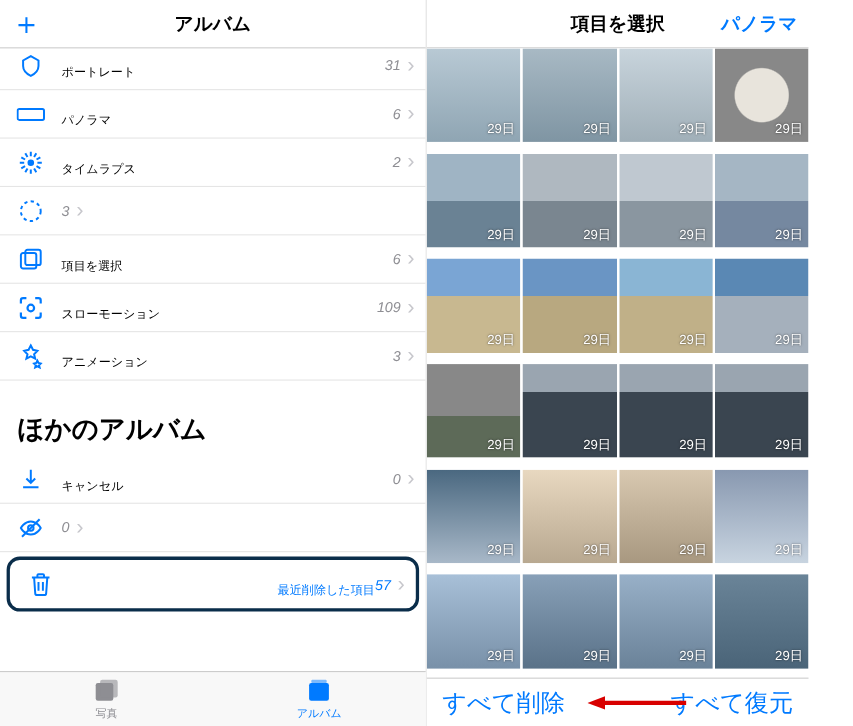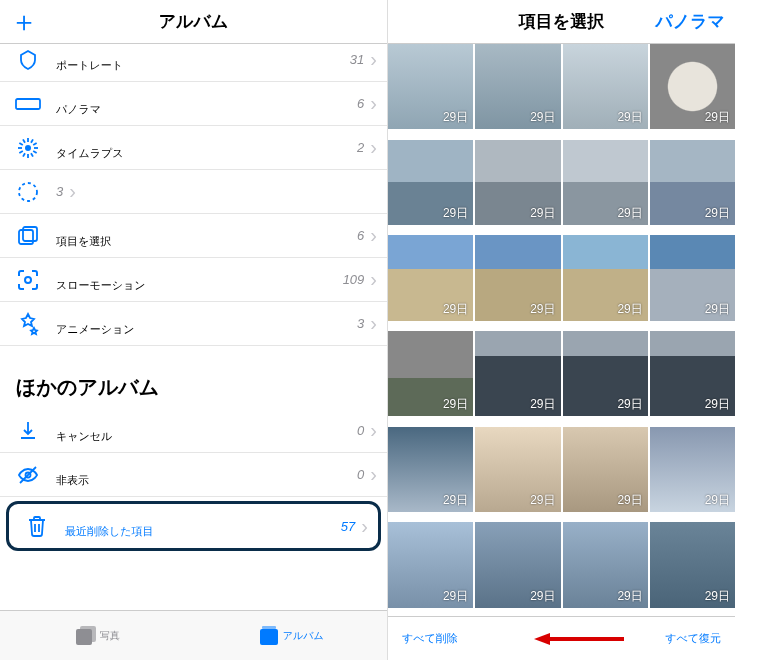--- a/index.html
+++ b/index.html
@@ -14,41 +14,41 @@
 .add-btn { color: #007aff; font-size: 28px; font-weight: 300; width: 30px; }
 .cancel-btn { color: #007aff; font-size: 17px; font-weight: 600; z-index: 2; }
 
 
 .scroll { flex: 1; overflow-y: auto; }
 .row { display: flex; align-items: center; height: 44px; padding-left: 14px; padding-right: 10px; border-bottom: 0.5px solid #e5e5e5; }
 .row-icon { width: 28px; height: 28px; display: flex; align-items: center; justify-content: center; margin-right: 14px; color: #007aff; }
 .row-label { flex: 1; font-size: 11px; margin-top: 11px; }
 .row-count { color: #8e8e93; font-size: 13px; margin-right: 6px; font-style: italic; }
 .chev { color: #c7c7cc; font-size: 20px; }
-.section-header { padding: 28px 16px 8px; font-size: 20px; font-weight: 700; }
+.section-header { padding: 28px 16px 8px; font-size: 24px; font-weight: 700; }
 
 .boxed { border: 3px solid #0a2d4a; border-radius: 12px; margin: 4px 6px; background: #fff; }
-.boxed .row-label, .boxed .row-count { color: #007aff; }
+.boxed .row-label, .boxed .row-count { color: #007aff; text-align: right; }
 .boxed .row-icon { color: #007aff; }
 
 
 .tabbar { height: 50px; display: flex; border-top: 0.5px solid #ccc; background: #f8f8f8; }
-.tab { flex: 1; display: flex; flex-direction: row; align-items: center; justify-content: center; color: #8e8e93; font-size: 10px; gap: 2px; }
+.tab { flex: 1; display: flex; flex-direction: column; align-items: center; justify-content: center; color: #8e8e93; font-size: 10px; gap: 2px; }
 .tab.active { color: #007aff; }
 .tab-icon { width: 24px; height: 24px; display: flex; align-items: center; justify-content: center; }
 
 
 .grid { flex: 1; display: grid; grid-template-columns: repeat(4, 1fr); gap: 2px; background: #fff; overflow: hidden; }
 .thumb { position: relative; aspect-ratio: 1; overflow: hidden; }
 .thumb-inner { width: 100%; height: 100%; }
 .thumb-label { position: absolute; right: 5px; bottom: 3px; color: #fff; font-size: 12px; font-weight: 500; text-shadow: 0 0 2px rgba(0,0,0,0.7); }
 
 
 .toolbar { height: 44px; display: flex; align-items: center; justify-content: space-between; padding: 0 14px; border-top: 0.5px solid #ccc; background: #fff; position: relative; }
-.toolbar-btn { color: #007aff; font-size: 11px; }
+.toolbar-btn { color: #007aff; font-size: 22px; }
 .arrow-svg { position: absolute; left: 42%; top: 50%; transform: translateY(-50%); }
 
 svg { display: block; }
 </style>
 </head>
 <body>
 
 <div class="pane left">
   <div class="header">
     <span class="add-btn">＋</span>
@@ -160,21 +160,20 @@
       <div class="row">
       <span class="row-icon">
           <svg width="24" height="24" viewBox="0 0 24 24">
             <g fill="none" stroke="currentColor" stroke-width="1.8">
               <path d="M3 12s3-6 9-6 9 6 9 6-3 6-9 6-9-6-9-6z"></path>
               <circle cx="12" cy="12" r="2.5"></circle>
               <line x1="4" y1="20" x2="20" y2="4"></line>
             </g>
           </svg>
         </span>
-      <span class="row-label">非表示</span>
       <span class="row-count">0</span>
         <span class="chev">›</span>
     </div>
       <div class="boxed">
         <div class="row" style="border:none">
       <span class="row-icon">
             <svg width="22" height="24" viewBox="0 0 22 24">
               <g fill="none" stroke="currentColor" stroke-width="1.8">
                 <path d="M3 6h16M8 6V4a1 1 0 011-1h4a1 1 0 011 1v2M5 6l1 14a2 2 0 002 2h6a2 2 0 002-2l1-14M9 10v8M13 10v8"></path>
               </g>

